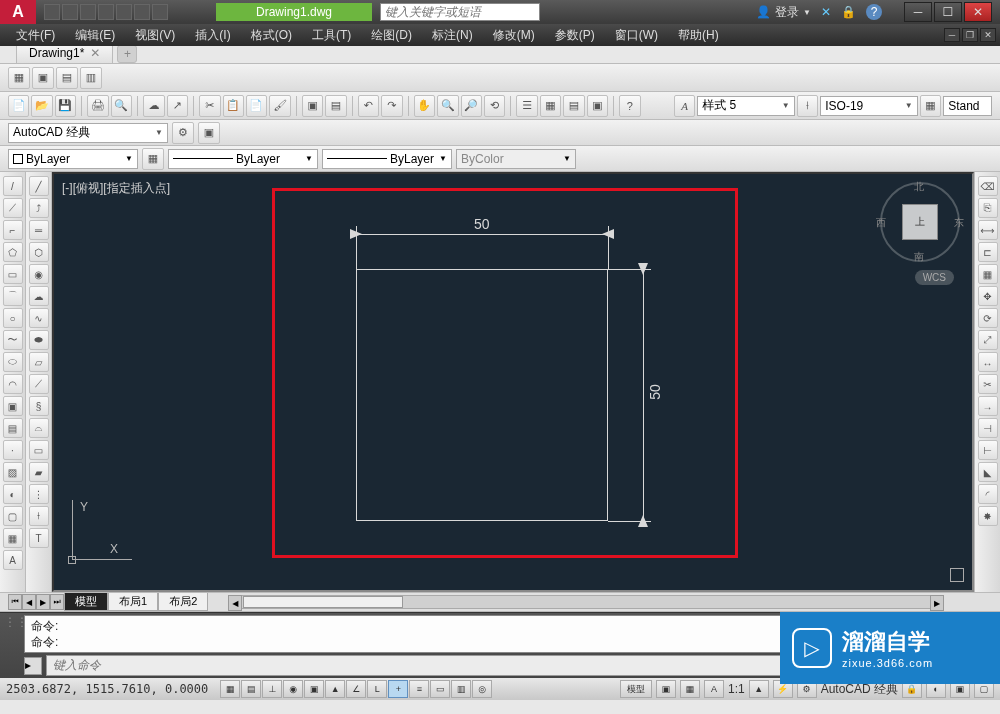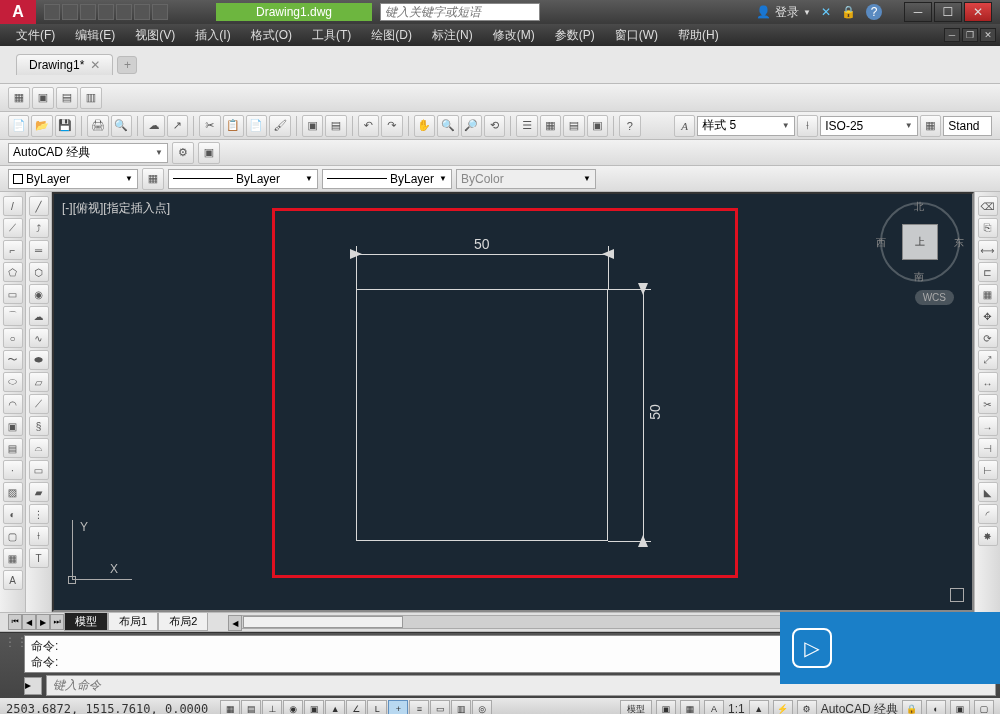--- a/index.html
+++ b/index.html
@@ -19,21 +19,21 @@
 .win-btn { width: 28px; height: 20px; background: linear-gradient(#5a5a5a,#3a3a3a); border: 1px solid #222; color: #ddd; display: flex; align-items: center; justify-content: center; }
 .win-btn.close { background: linear-gradient(#d44,#a22); }
 
 
 .menubar { height: 22px; background: linear-gradient(#4a4a4a, #2a2a2a); display: flex; align-items: center; padding: 0 8px; color: #ddd; gap: 4px; position: relative; }
 .menu-item { padding: 2px 8px; cursor: default; }
 .mdi-controls { position: absolute; right: 4px; display: flex; gap: 2px; }
 .mdi-btn { width: 16px; height: 14px; background: #444; border: 1px solid #222; color: #ccc; font-size: 9px; display: flex; align-items: center; justify-content: center; }
 
 
-.filetabs { height: 38px; background: #e8e8e8; display: flex; align-items: center; padding: 0 16px; border-bottom: 1px solid #bbb; }
+.filetabs { height: 18px; background: #e8e8e8; display: flex; align-items: flex-end; padding: 0 16px; border-bottom: 1px solid #bbb; }
 .filetab { background: linear-gradient(#f8f8f8,#e0e0e0); border: 1px solid #bbb; border-bottom: none; border-radius: 4px 4px 0 0; padding: 3px 12px; display: flex; align-items: center; gap: 6px; font-size: 12px; }
 .filetab .close { color: #888; }
 .filetab-plus { width: 20px; height: 18px; background: #d0d0d0; border: 1px solid #bbb; border-radius: 3px; margin-left: 4px; display: flex; align-items: center; justify-content: center; color: #888; }
 
 
 .toolbar-row { height: 28px; background: linear-gradient(#f2f2f2,#dcdcdc); border-bottom: 1px solid #bbb; display: flex; align-items: center; padding: 0 8px; gap: 2px; }
 .tbtn { width: 22px; height: 22px; background: linear-gradient(#fafafa,#e0e0e0); border: 1px solid #c0c0c0; border-radius: 2px; display: flex; align-items: center; justify-content: center; font-size: 11px; color: #555; }
 .tsep { width: 1px; height: 20px; background: #bbb; margin: 0 3px; }
 .tdropdown { height: 20px; background: #fff; border: 1px solid #aaa; padding: 0 4px; display: flex; align-items: center; gap: 4px; }
 .tdropdown .arrow { color: #555; font-size: 8px; }
@@ -203,21 +203,21 @@
   <div class="tsep"></div>
   <div class="tbtn">?</div>
   <div style="width:30px;"></div>
   <div class="tbtn" style="font-style:italic;font-family:serif;">A</div>
   <div class="tdropdown" style="width:100px;">
     <span>样式 5</span>
     <span class="arrow" style="margin-left:auto;">▼</span>
   </div>
   <div class="tbtn">⟊</div>
   <div class="tdropdown" style="width:100px;">
-    <span>ISO-25</span>
+    <span>ISO-19</span>
     <span class="arrow" style="margin-left:auto;">▼</span>
   </div>
   <div class="tbtn">▦</div>
   <div class="tdropdown" style="width:50px;">
     <span>Stand</span>
   </div>
 </div>
 
 <div class="layer-row">
   <div class="tdropdown" style="width:160px;">
@@ -238,21 +238,21 @@
   <div class="layer-combo" style="width:150px;">
     <div class="layer-line"></div>
     <span>ByLayer</span>
     <span class="arrow" style="margin-left:auto;font-size:8px;">▼</span>
   </div>
   <div class="layer-combo" style="width:130px;">
     <div class="layer-line"></div>
     <span>ByLayer</span>
     <span class="arrow" style="margin-left:auto;font-size:8px;">▼</span>
   </div>
-  <div class="layer-combo" style="width:140px;background:#eee;">
+  <div class="layer-combo" style="width:120px;background:#eee;">
     <span style="color:#888;">ByColor</span>
     <span class="arrow" style="margin-left:auto;font-size:8px;">▼</span>
   </div>
 </div>
 
 <div class="work-area">
 
   <div class="vtoolbar">
     <div class="vbtn">/</div>
     <div class="vbtn">⟋</div>
@@ -419,13 +419,17 @@
     <span>AutoCAD 经典</span>
     <div class="sbtn">🔒</div>
     <div class="sbtn">◐</div>
     <div class="sbtn">▣</div>
     <div class="sbtn">▢</div>
   </div>
 </div>
 
 <div class="watermark">
   <div class="watermark-logo">▷</div>
+  <div>
+    <div class="watermark-text-main">溜溜自学</div>
+    <div class="watermark-text-sub">zixue.3d66.com</div>
+  </div>
 </div>
 
 </body></html>

